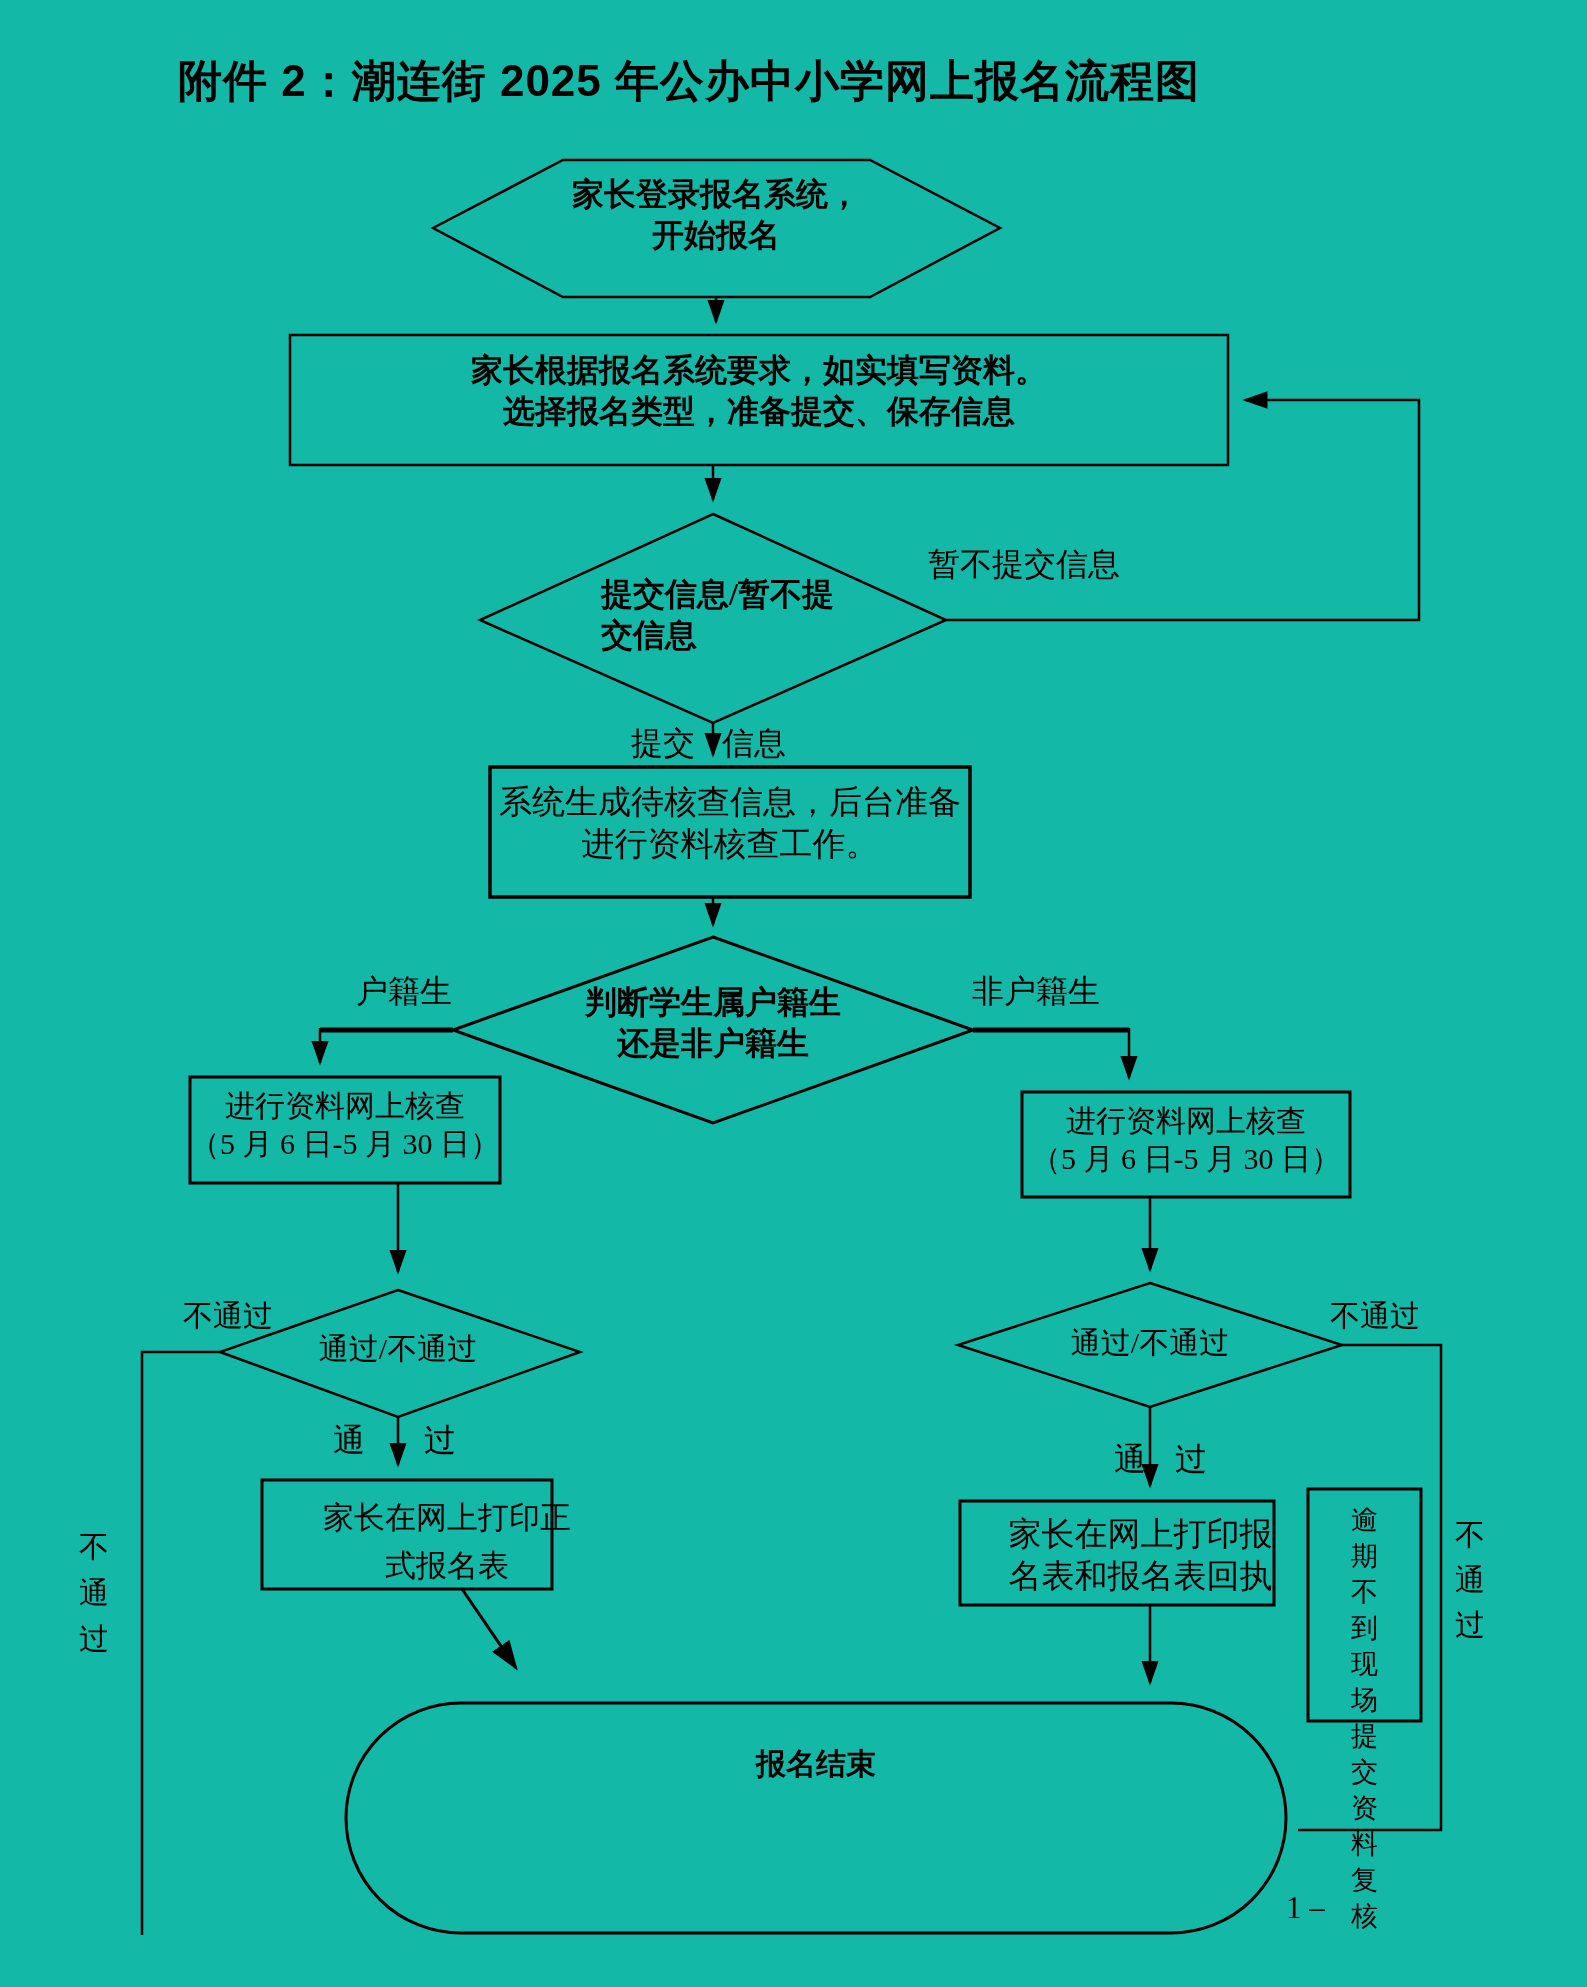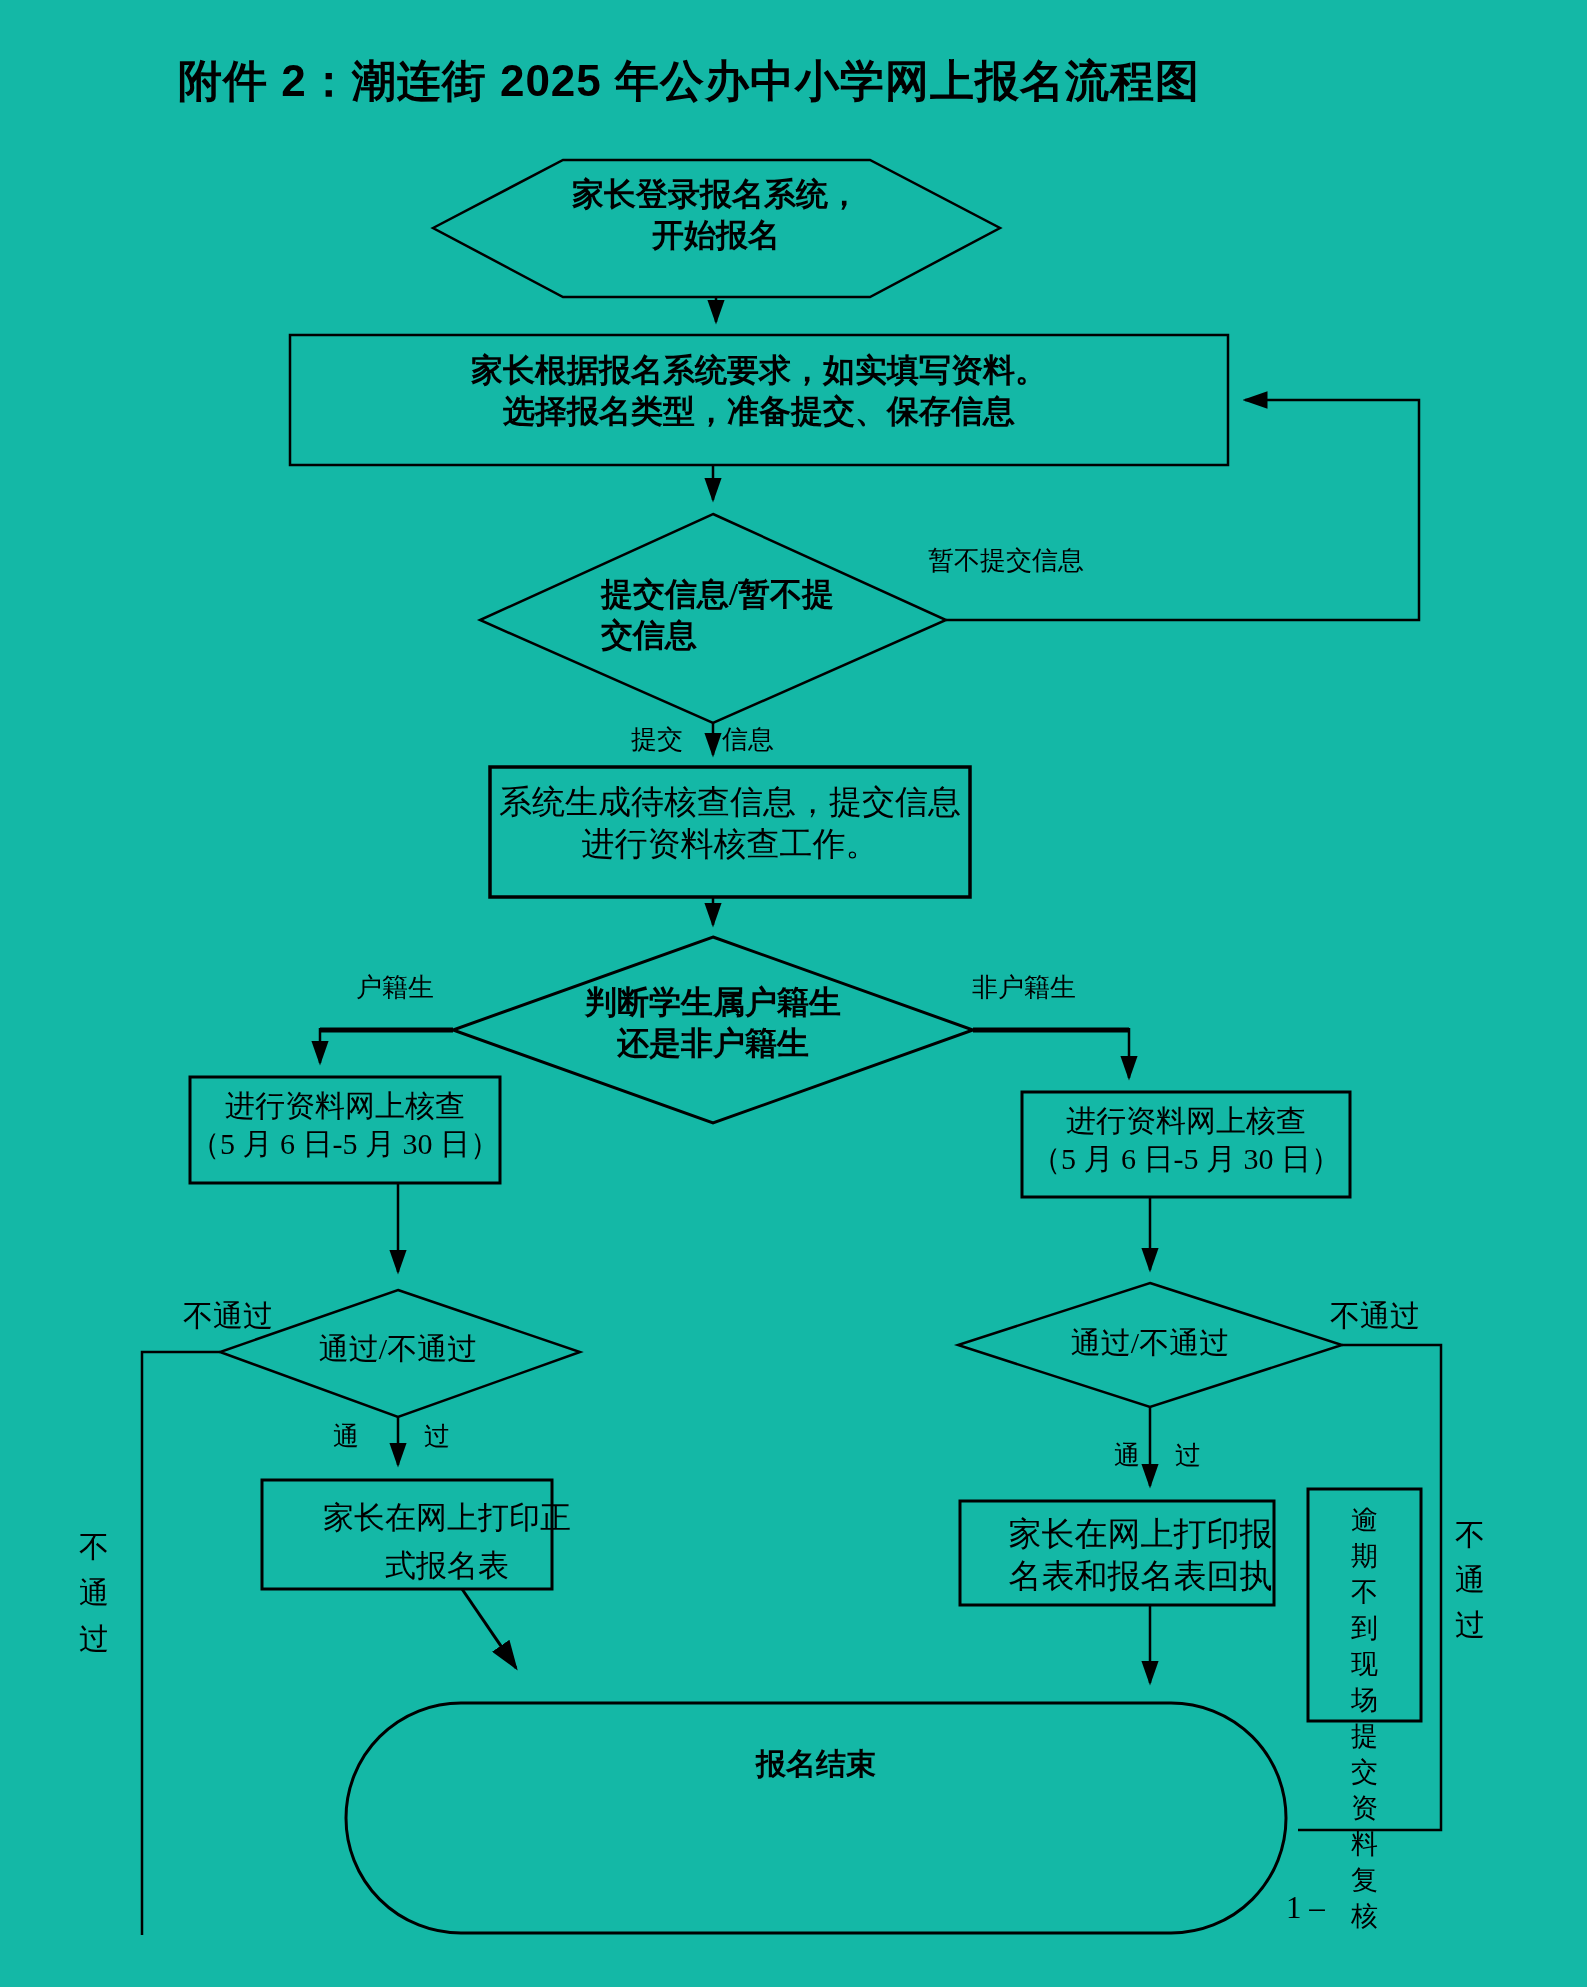--- a/index.html
+++ b/index.html
@@ -6,21 +6,21 @@
   #canvas{position:relative;width:1587px;height:1987px;background:#14b8a6;overflow:hidden;
           font-family:"Liberation Serif",serif;color:#000;}
   #wires{position:absolute;left:0;top:0;width:1587px;height:1987px;}
   .t{position:absolute;white-space:pre-line;color:#000;}
   .c{text-align:center;}
   .title{font-family:"Liberation Sans",sans-serif;font-weight:700;font-size:44px;letter-spacing:1px;white-space:nowrap;}
   .n32{font-size:32px;line-height:41px;font-weight:bold;}
   .n33{font-size:33px;line-height:42px;}
   .n31{font-size:31px;line-height:48px;margin-left:40px;}
   .n30{font-size:30px;line-height:38px;}
-  .lbl{font-size:26px;white-space:nowrap;}
+  .lbl{font-size:32px;white-space:nowrap;}
   .lbl30{font-size:30px;white-space:nowrap;}
   .vert{font-size:30px;line-height:46px;text-align:center;}
   .overdue{font-size:27px;line-height:36px;letter-spacing:20px;padding-left:20px;box-sizing:border-box;text-align:center;}
   .end-title{font-size:30px;font-weight:700;}
   .pagenum{font-size:31px;white-space:nowrap;}
 </style>
 </head>
 <body>
 
 <div id="canvas">
@@ -74,21 +74,21 @@
 选择报名类型，准备提交、保存信息</div>
 
   <div class="t n32" style="left:601px;top:574px;width:260px;">提交信息/暂不提
 交信息</div>
 
   <div class="t lbl" style="left:928px;top:543px;">暂不提交信息</div>
 
   <div class="t lbl" style="left:631px;top:722px;">提交</div>
   <div class="t lbl" style="left:722px;top:722px;">信息</div>
 
-  <div class="t c n33" style="left:490px;top:781px;width:480px;">系统生成待核查信息，提交信息
+  <div class="t c n33" style="left:490px;top:781px;width:480px;">系统生成待核查信息，后台准备
 进行资料核查工作。</div>
 
   <div class="t lbl" style="left:356px;top:970px;">户籍生</div>
   <div class="t lbl" style="left:972px;top:970px;">非户籍生</div>
 
   <div class="t c n32" style="left:513px;top:982px;width:400px;">判断学生属户籍生
 还是非户籍生</div>
 
   <div class="t c n30" style="left:190px;top:1087px;width:310px;">进行资料网上核查
 （5 月 6 日-5 月 30 日）</div>

